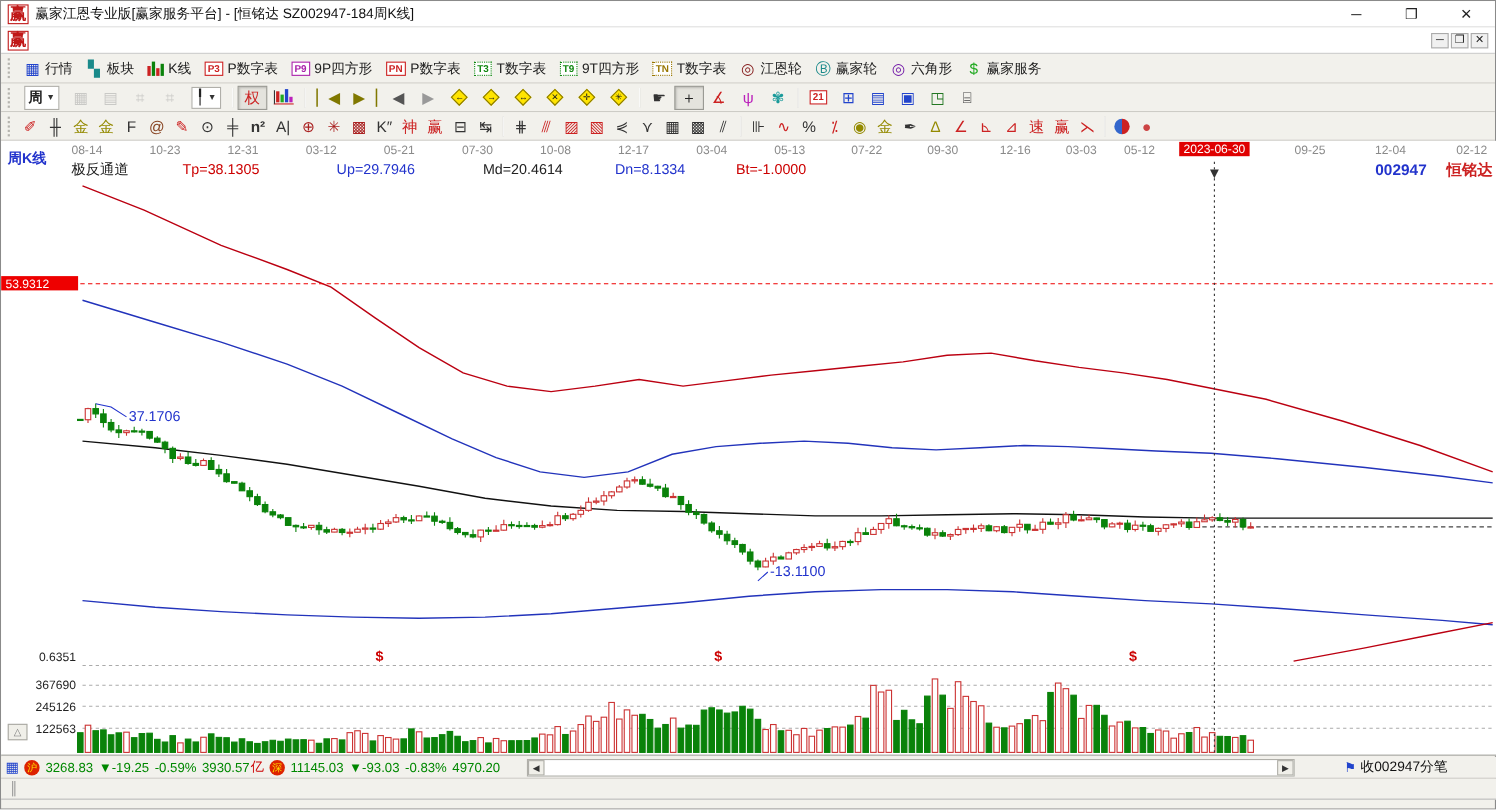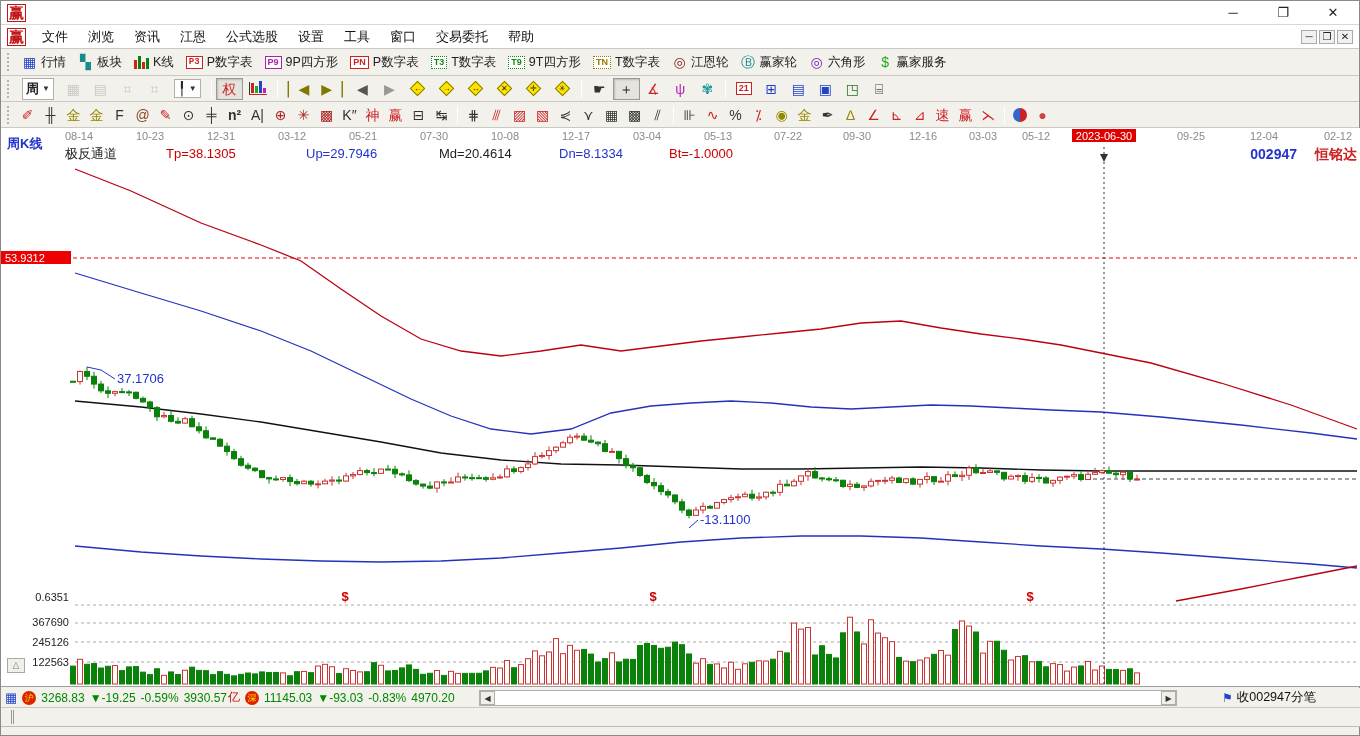--- a/index.html
+++ b/index.html
@@ -67,30 +67,30 @@
   .taskbar { position:absolute; left:0; top:726px; width:1360px; height:10px; background:#14141e; overflow:hidden; }
   .clock { position:absolute; left:1300px; top:1px; color:#cfcfcf; font-size:12px; }
 </style>
 </head>
 <body>
 
 <div id="app">
 
   <div class="titlebar">
     <span class="logo">赢</span>
+    <span class="titletext">赢家江恩专业版[赢家服务平台] - [恒铭达  SZ002947-184周K线]</span>
     <span class="winbtns">
       <span class="winbtn">─</span>
       <span class="winbtn">❐</span>
       <span class="winbtn">✕</span>
     </span>
   </div>
 
   <div class="menubar">
     <span class="logo">赢</span>
-    <span id="menuitems"><span class="menuitem">文件</span><span class="menuitem">浏览</span><span class="menuitem">资讯</span><span class="menuitem">江恩</span><span class="menuitem">公式选股</span><span class="menuitem">设置</span><span class="menuitem">工具</span><span class="menuitem">窗口</span><span class="menuitem">交易委托</span><span class="menuitem">帮助</span></span>
     <span class="menubtns">
       <span class="mwinbtn">─</span>
       <span class="mwinbtn">❐</span>
       <span class="mwinbtn">✕</span>
     </span>
   </div>
 
   <div class="toolbar" id="tb1">
       <span class="grip"></span>
       <div class="tbtn">
@@ -104,21 +104,21 @@
       <div class="tbtn">
         <span class="icandles">
           <i style="background: rgb(204, 34, 34); height: 9px;"></i>
           <i style="background: rgb(10, 130, 10); height: 13px;"></i>
           <i style="background: rgb(204, 34, 34); height: 7px;"></i>
           <i style="background: rgb(10, 130, 10); height: 11px;"></i>
         </span>
         <span>K线</span>
       </div>
       <div class="tbtn">
-        <span class="ibox" style="color: rgb(204, 34, 34); border-color: rgb(204, 34, 34); font-family: Liberation Mono, monospace;">P3</span>
+        <span class="ibox" style="color: rgb(204, 34, 34); border-color: rgb(204, 34, 34);">P3</span>
         <span>P数字表</span>
       </div>
       <div class="tbtn">
         <span class="ibox" style="color: rgb(170, 34, 170); border-color: rgb(170, 34, 170);">P9</span>
         <span>9P四方形</span>
       </div>
       <div class="tbtn">
         <span class="ibox" style="color: rgb(204, 34, 34); border-color: rgb(204, 34, 34);">PN</span>
         <span>P数字表</span>
       </div>

